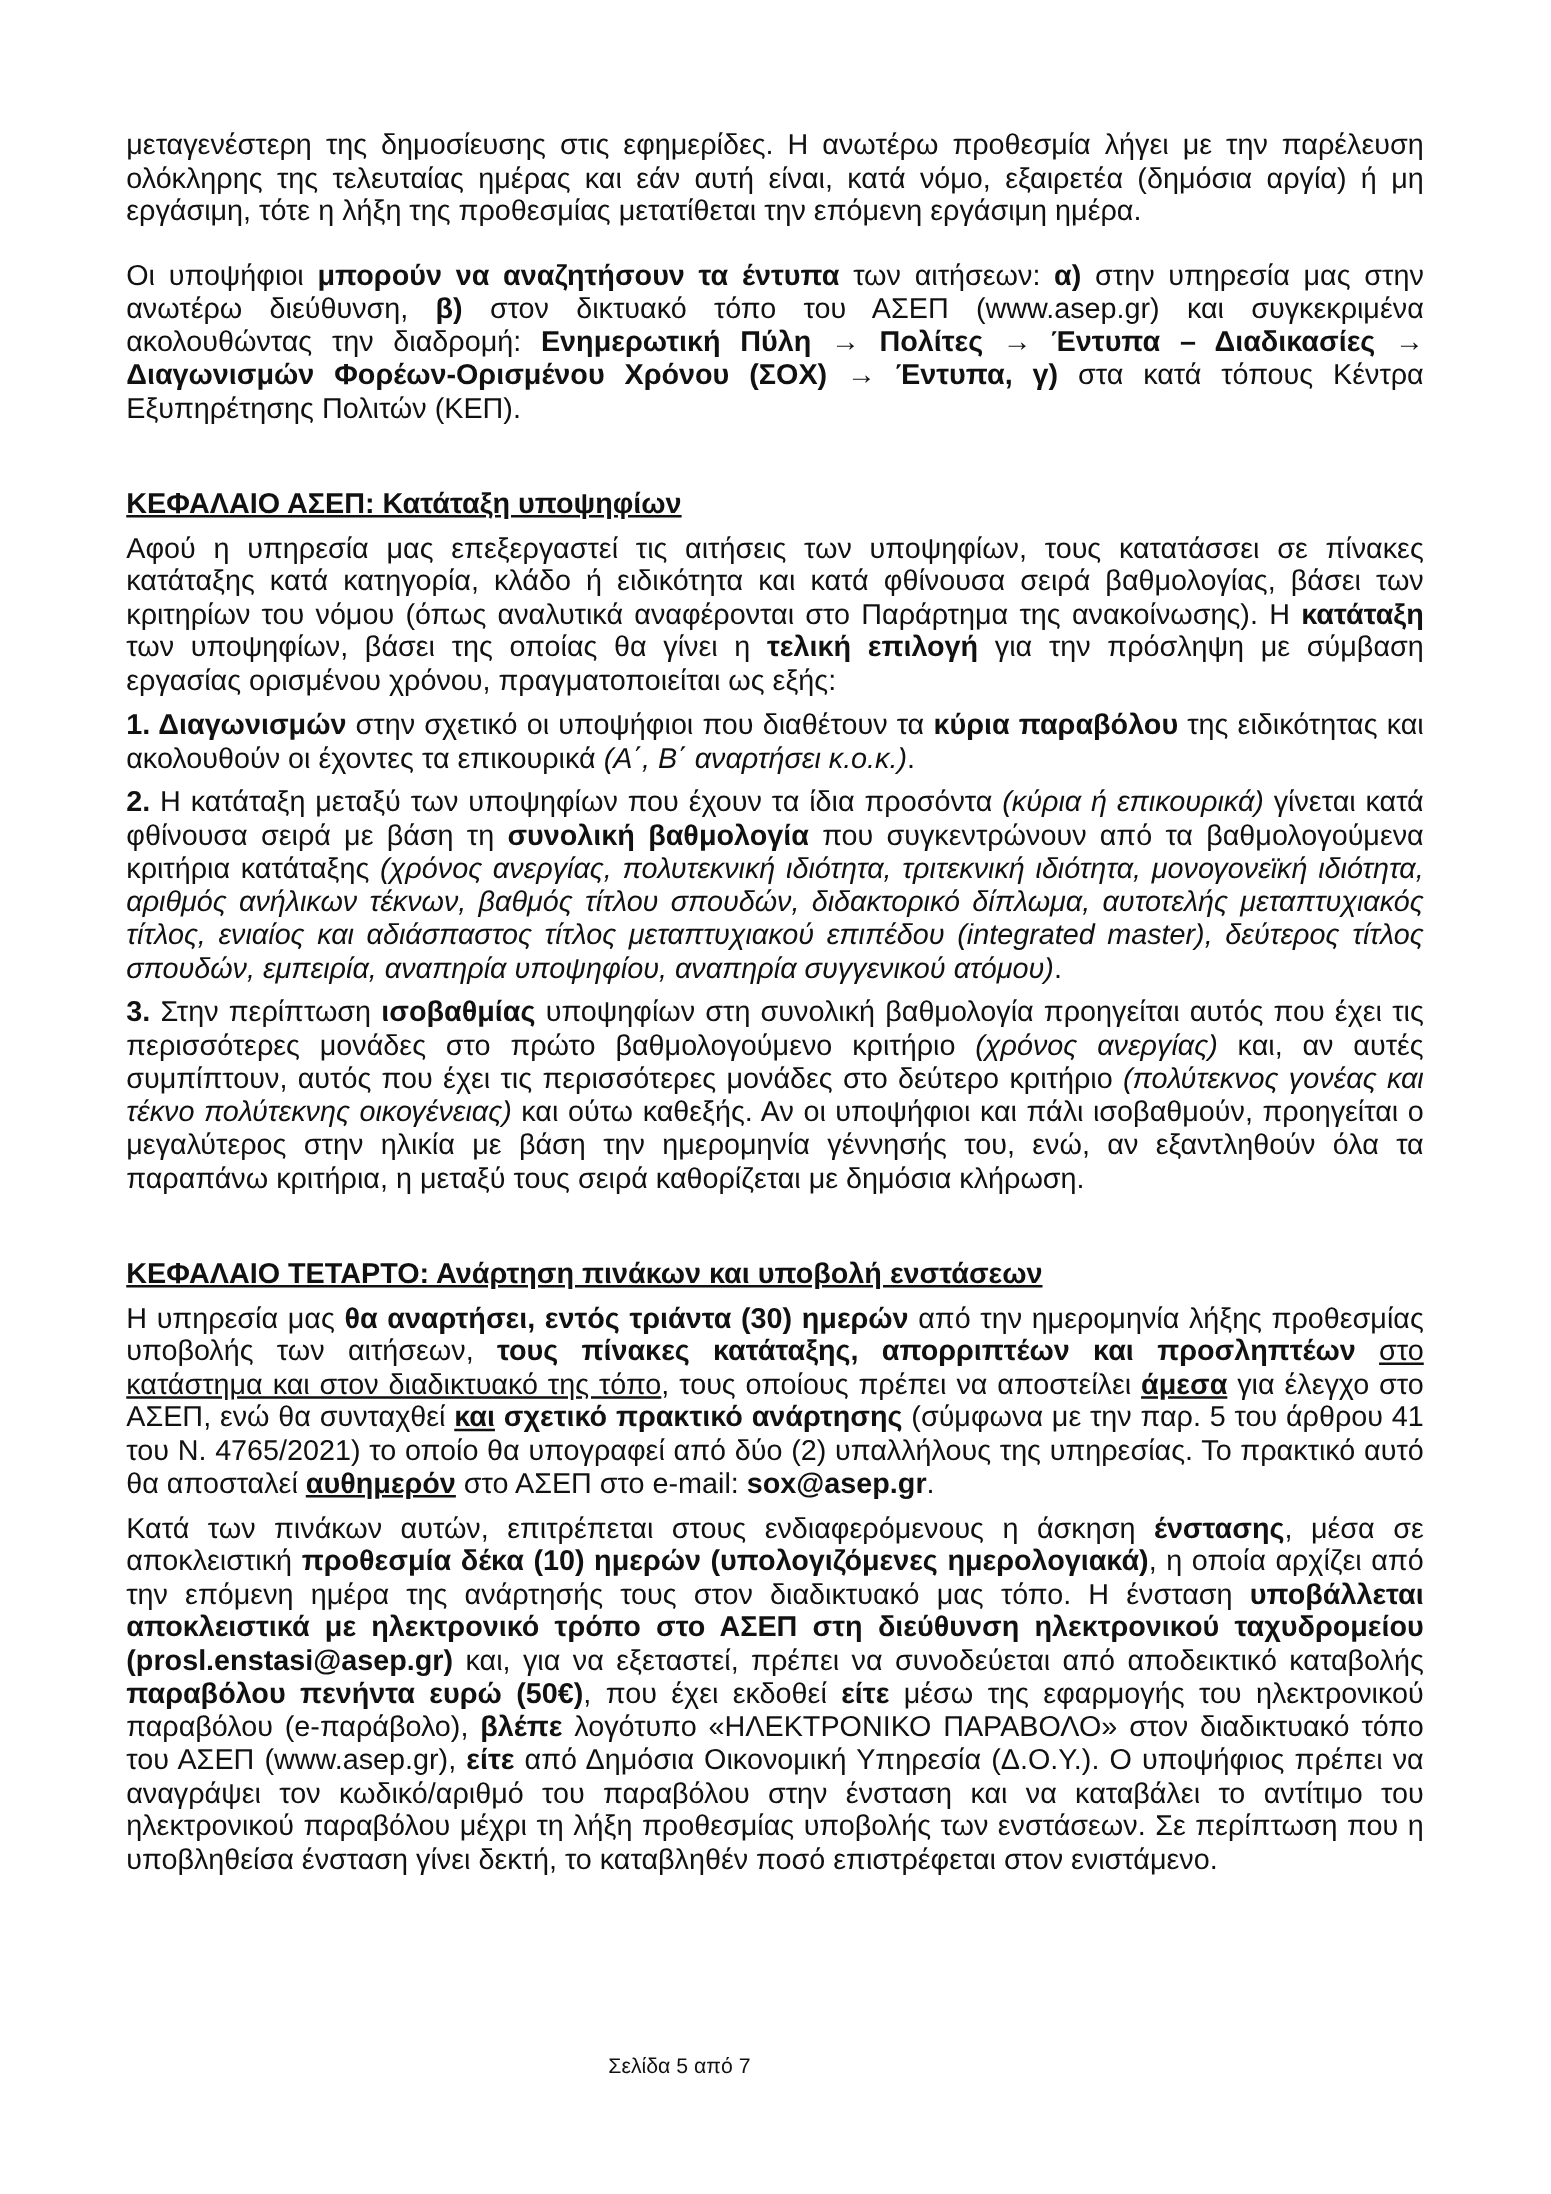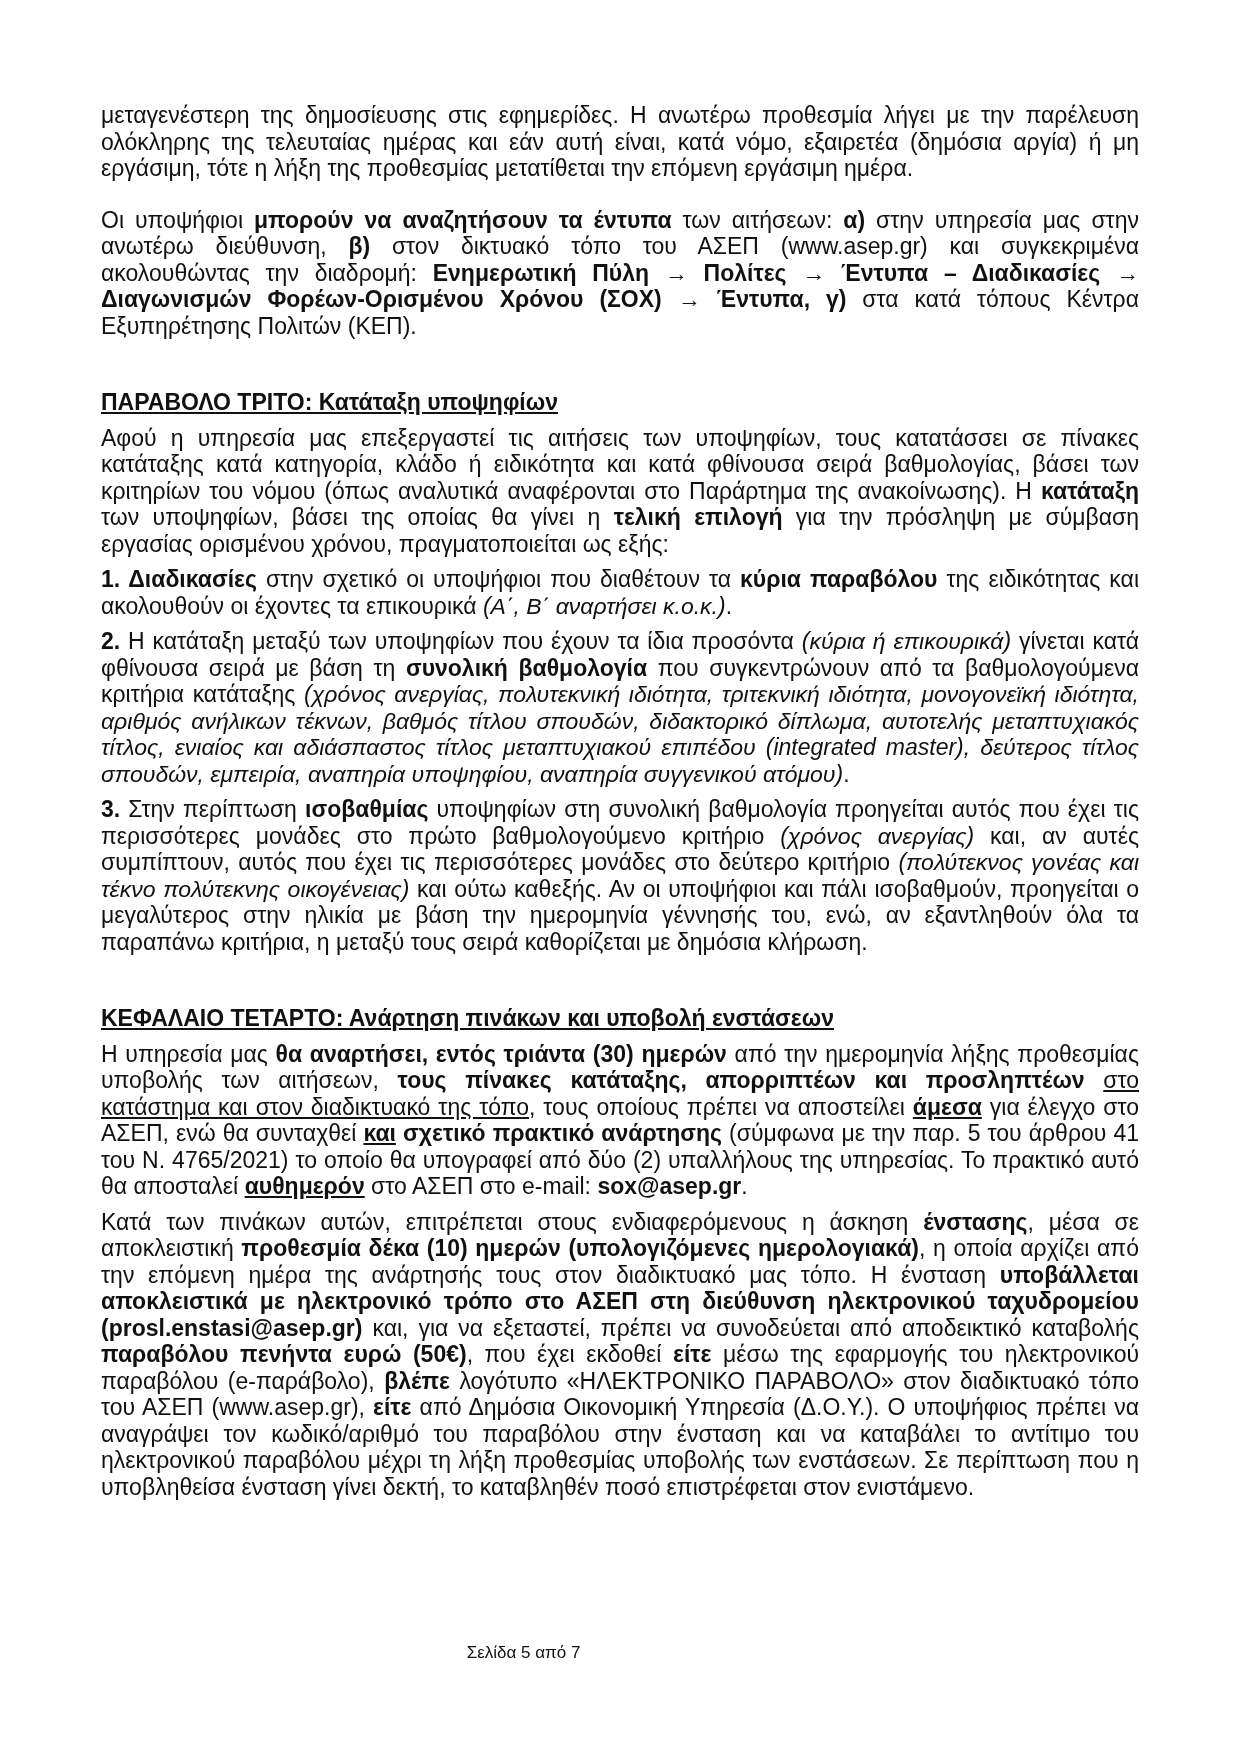--- a/index.html
+++ b/index.html
@@ -11,44 +11,44 @@
   }
   .p { margin: 0; text-align: justify; text-align-last: left; }
   .gap-lg { height: 25px; }
   .gap-sm { height: 9px; }
   .heading { font-weight: bold; text-decoration: underline; margin: 0; }
   b, .b { font-weight: bold; }
   i, .i { font-style: italic; }
   .u { text-decoration: underline; }
   .footer {
     position: absolute; top: 1643px; left: 0; width: 1047px; text-align: center;
-    font-family: "Liberation Sans", sans-serif; font-size: 17px; color: #111;
+    font-family: "Liberation Sans", sans-serif; font-size: 17px; color: #111; padding-left: 20px;
   }
 </style>
 </head>
 <body>
 
 <div class="page">
 
   <p class="p"><span>μεταγενέστερη της δημοσίευσης στις εφημερίδες. Η ανωτέρω προθεσμία λήγει με την παρέλευση ολόκληρης της τελευταίας ημέρας και  εάν αυτή είναι, κατά νόμο, εξαιρετέα (δημόσια αργία) ή μη εργάσιμη,  τότε η λήξη της προθεσμίας μετατίθεται την επόμενη εργάσιμη ημέρα.</span></p>
 
   <div class="gap-lg"></div>
 
   <p class="p"><span>Οι υποψήφιοι </span><b>μπορούν να αναζητήσουν τα έντυπα</b><span> των αιτήσεων: </span><b>α)</b><span> στην υπηρεσία μας στην ανωτέρω διεύθυνση, </span><b>β)</b><span> στον δικτυακό τόπο του ΑΣΕΠ (www.asep.gr) και συγκεκριμένα ακολουθώντας την διαδρομή: </span><b>Ενημερωτική Πύλη → Πολίτες → Έντυπα – Διαδικασίες → Διαγωνισμών Φορέων-Ορισμένου Χρόνου (ΣΟΧ) → Έντυπα, γ)</b><span> στα κατά τόπους Κέντρα Εξυπηρέτησης Πολιτών (ΚΕΠ).</span></p>
 
   <div class="gap-lg"></div>
   <div class="gap-lg"></div>
 
-  <p class="heading">ΠΑΡΑΒΟΛΟ ΤΡΙΤΟ:  Κατάταξη υποψηφίων</p>
+  <p class="heading">ΚΕΦΑΛΑΙΟ ΑΣΕΠ:  Κατάταξη υποψηφίων</p>
   <div class="gap-sm"></div>
 
   <p class="p"><span>Αφού η υπηρεσία μας επεξεργαστεί τις αιτήσεις των υποψηφίων, τους κατατάσσει σε πίνακες κατάταξης κατά κατηγορία, κλάδο ή ειδικότητα και κατά φθίνουσα σειρά βαθμολογίας, βάσει των κριτηρίων του νόμου (όπως αναλυτικά αναφέρονται στο Παράρτημα της ανακοίνωσης). Η </span><b>κατάταξη</b><span> των υποψηφίων, βάσει της οποίας θα γίνει η </span><b>τελική επιλογή</b><span> για την πρόσληψη με σύμβαση εργασίας ορισμένου χρόνου, πραγματοποιείται ως εξής:</span></p>
   <div class="gap-sm"></div>
 
-  <p class="p"><b>1.</b><b> Διαδικασίες</b><span> στην σχετικό οι υποψήφιοι που διαθέτουν τα </span><b>κύρια παραβόλου</b><span> της ειδικότητας και ακολουθούν οι έχοντες τα επικουρικά </span><i>(Α΄, Β΄ αναρτήσει κ.ο.κ.)</i><span>.</span></p>
+  <p class="p"><b>1.</b><b> Διαγωνισμών</b><span> στην σχετικό οι υποψήφιοι που διαθέτουν τα </span><b>κύρια παραβόλου</b><span> της ειδικότητας και ακολουθούν οι έχοντες τα επικουρικά </span><i>(Α΄, Β΄ αναρτήσει κ.ο.κ.)</i><span>.</span></p>
   <div class="gap-sm"></div>
 
   <p class="p"><b>2.</b><span> Η κατάταξη μεταξύ των υποψηφίων που έχουν τα ίδια προσόντα </span><i>(κύρια ή επικουρικά)</i><span> γίνεται κατά φθίνουσα σειρά με βάση τη </span><b>συνολική βαθμολογία</b><span> που συγκεντρώνουν από τα βαθμολογούμενα κριτήρια κατάταξης </span><i>(χρόνος ανεργίας, πολυτεκνική ιδιότητα, τριτεκνική ιδιότητα, μονογονεϊκή ιδιότητα, αριθμός ανήλικων τέκνων, βαθμός τίτλου σπουδών, διδακτορικό δίπλωμα, αυτοτελής μεταπτυχιακός τίτλος, ενιαίος και αδιάσπαστος τίτλος μεταπτυχιακού επιπέδου (integrated master), δεύτερος τίτλος σπουδών, εμπειρία, αναπηρία υποψηφίου, αναπηρία συγγενικού ατόμου)</i><span>.</span></p>
   <div class="gap-sm"></div>
 
   <p class="p"><b>3.</b><span> Στην περίπτωση </span><b>ισοβαθμίας</b><span> υποψηφίων στη συνολική βαθμολογία προηγείται αυτός που έχει τις περισσότερες μονάδες στο πρώτο βαθμολογούμενο κριτήριο </span><i>(χρόνος ανεργίας)</i><span> και, αν αυτές συμπίπτουν, αυτός που έχει τις περισσότερες μονάδες στο δεύτερο κριτήριο </span><i>(πολύτεκνος γονέας και τέκνο πολύτεκνης οικογένειας)</i><span> και ούτω καθεξής. Αν οι υποψήφιοι και πάλι ισοβαθμούν, προηγείται  ο μεγαλύτερος στην ηλικία με βάση την ημερομηνία γέννησής του, ενώ, αν εξαντληθούν όλα τα παραπάνω κριτήρια, η μεταξύ τους σειρά καθορίζεται με δημόσια κλήρωση.</span></p>
 
   <div class="gap-lg"></div>
   <div class="gap-lg"></div>
 

